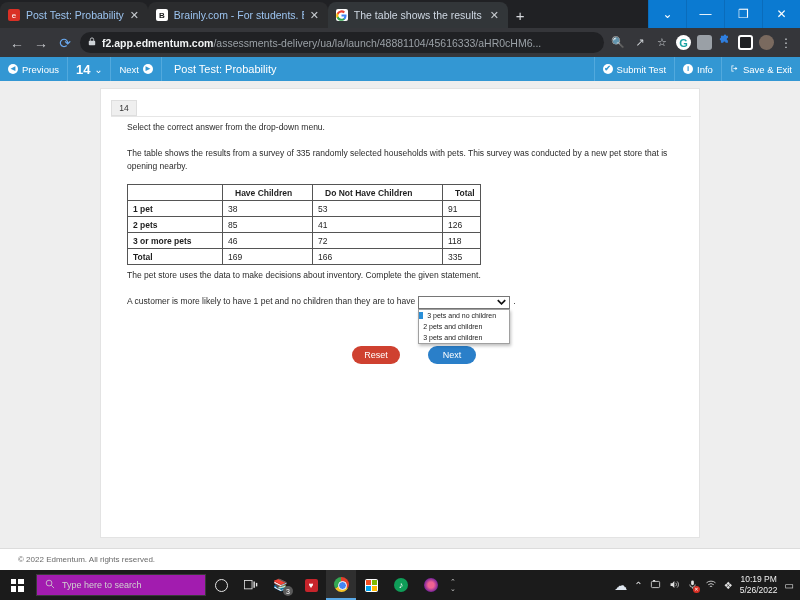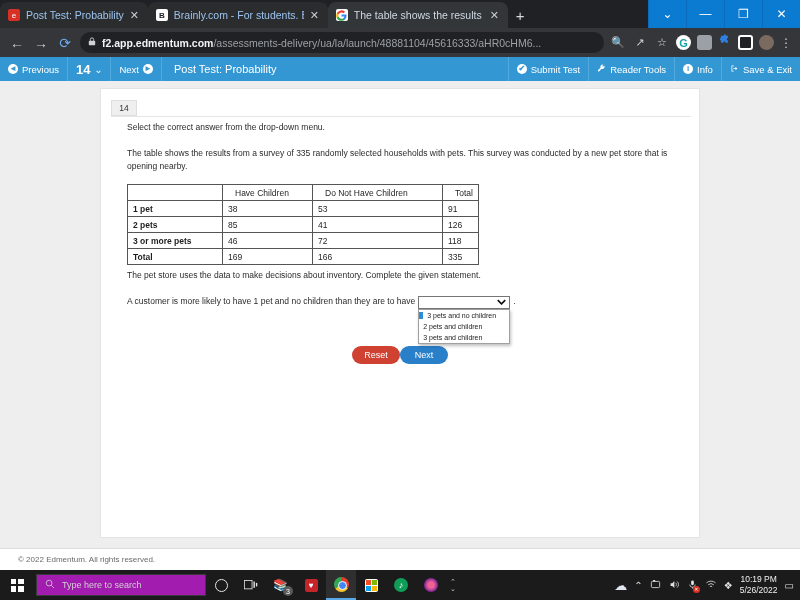--- a/index.html
+++ b/index.html
@@ -124,21 +124,21 @@
   table.survey {
     margin-top: 12px; border-collapse: collapse; font-size: 8.5px; color: #1f1f1f;
   }
   table.survey td {
     border: 1px solid #555; padding: 2px 5px; height: 16px; vertical-align: middle;
   }
   table.survey td.lab { width: 95px; font-weight: bold; }
   table.survey td.c1 { width: 90px; }
   table.survey td.c2 { width: 130px; }
   table.survey td.c3 { width: 36px; }
-  table.survey tr.head td { font-weight: normal; padding-left: 12px; }
+  table.survey tr.head td { font-weight: bold; padding-left: 12px; }
   table.survey td.blank { }
 
   .stmt { margin-top: 5px; font-size: 8.5px; color: #2a2a2a; }
   .answerline {
     margin-top: 16px; font-size: 8.5px; color: #2a2a2a;
     display: flex; gap: 3px;
   }
 
   
   .selwrap { position: relative; display: inline-block; }
@@ -154,21 +154,21 @@
     box-shadow: 1px 2px 3px rgba(0,0,0,.25); z-index: 40;
   }
   .dropopt {
     height: 10px; font-size: 7px; line-height: 10px;
     padding-left: 4px; color: #1a1a1a; white-space: nowrap;
   }
   .dropopt.sel { background: #2a8fd8; color: #2a8fd8; }
 
   .btnrow {
     position: absolute; left: 225px; top: 225px; width: 240px;
-    display: flex; align-items: center; 
+    display: flex; align-items: center; gap: 28px;
   }
   .btn {
     border-radius: 11px; color: #ffffff; font-size: 9px;
     padding: 4px 0; width: 48px; text-align: center;
   }
   .btn.reset { background: #cf4130; }
   .btn.next  { background: #2a7fc9; }
 
   
   .footer {
@@ -306,28 +306,20 @@
     <div class="etool-item">
       <span>Next</span>
       <span class="cicon">►</span>
     </div>
     <div class="etool-title">Post Test: Probability</div>
     <div class="etool-spacer"></div>
     <div class="etool-right">
       <div class="etool-item">
         <span class="cicon">✔</span>
         <span>Submit Test</span>
-      </div>
-      <div class="etool-item">
-        <span>
-          <svg width="9" height="9" viewBox="0 0 24 24" aria-hidden="true">
-            <path fill="#ffffff" d="M20 5a6 6 0 0 1-8 7.6L6 19a2.1 2.1 0 1 1-3-3l6.4-6A6 6 0 0 1 17 2l-3 3 2 2 3-3c.6.9 1 1.9 1 3z"></path>
-          </svg>
-        </span>
-        <span>Reader Tools</span>
       </div>
       <div class="etool-item">
         <span class="cicon">i</span>
         <span>Info</span>
       </div>
       <div class="etool-item nb">
         <span>
           <svg width="9" height="9" viewBox="0 0 24 24" aria-hidden="true">
             <path fill="#ffffff" d="M10 4v2H6v12h4v2H4V4h6zm4.6 3.6 5 4.4-5 4.4V13H9v-2h5.6V7.6z"></path>
           </svg>

